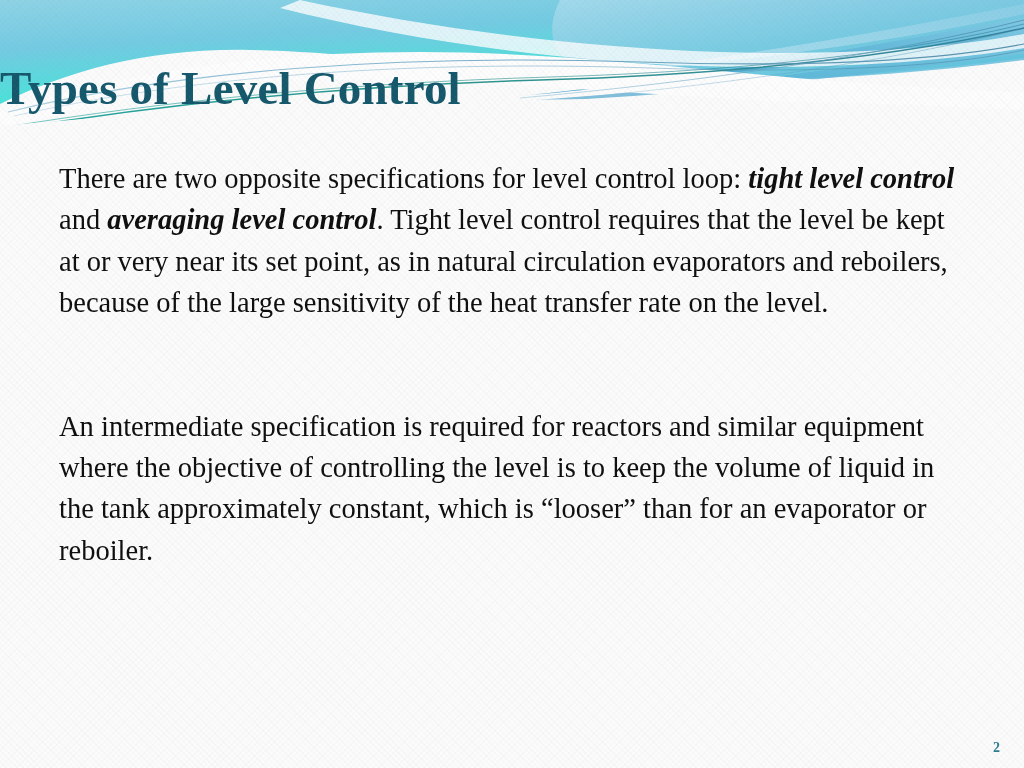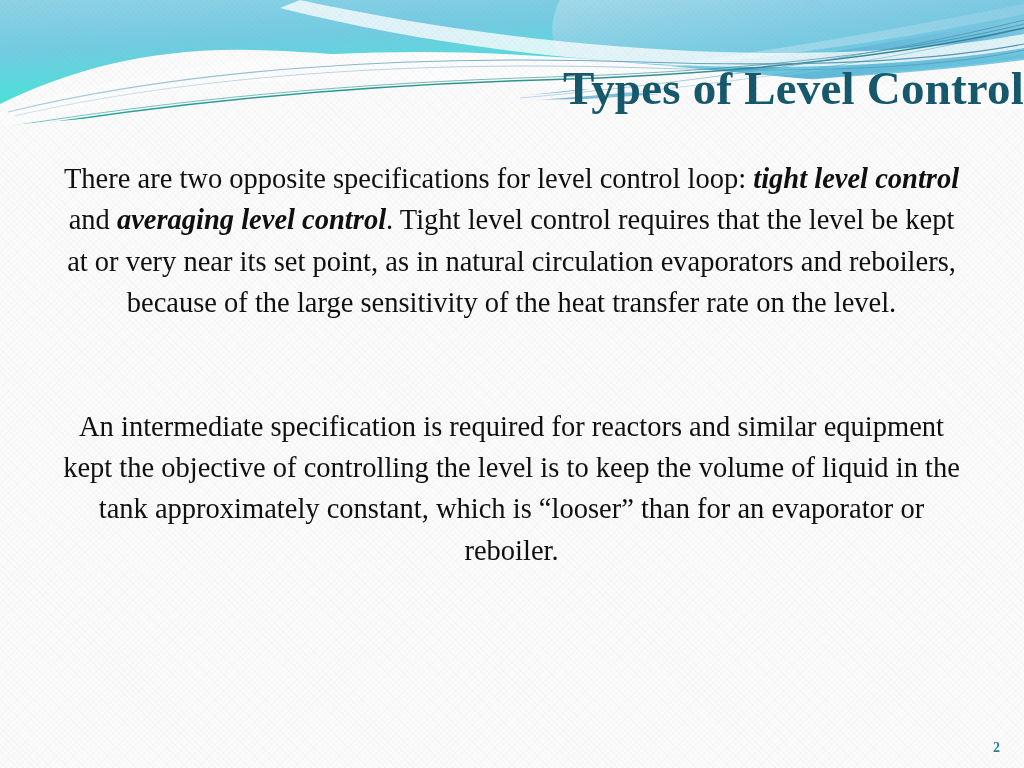--- a/index.html
+++ b/index.html
@@ -56,21 +56,21 @@
     width: 1024px;
     height: 132px;
   }
 
   
   .slide-title {
     position: absolute;
     left: 0;
     top: 64px;
     width: 1024px;
-    text-align: right;
+    text-align: left;
     z-index: 4;
     font-family: "Liberation Serif", "DejaVu Serif", serif;
     font-weight: bold;
     font-size: 47px;
     line-height: 1.05;
     color: #14576b;
     letter-spacing: 0.2px;
     white-space: nowrap;
   }
 
@@ -80,21 +80,21 @@
     left: 59px;
     top: 158px;
     width: 905px;
     z-index: 4;
     color: #0d0d0d;
     font-size: 28.5px;
     line-height: 41.4px;
   }
   .para {
     margin: 0;
-    text-align: center;
+    text-align: left;
     text-indent: 0;
   }
   .para-gap {
     height: 41px;
   }
   .em-bi {
     font-weight: bold;
     font-style: italic;
   }
 
@@ -199,20 +199,20 @@
       <path d="M0,126 C200,108 430,96 700,100 C850,102 950,106 1024,110 L1024,132 L0,132 Z" fill="#fbfbfb"></path>
     </svg>
   </div>
 
   <div class="slide-title">Types of Level Control</div>
 
   <div class="body-area">
     <p class="para"><span>There are two opposite specifications for level control loop: </span><span class="em-bi">tight level control</span><span> and </span><span class="em-bi">averaging level control</span><span>. Tight level control requires that the level be kept at or very near its set point, as in natural circulation evaporators and reboilers, because of the large sensitivity of the heat transfer rate on the level.</span></p>
     <div class="para-gap"></div>
     <div class="para-gap"></div>
-    <p class="para"><span>An intermediate specification is required for reactors and similar equipment kept the objective of controlling the level is to keep the volume of liquid in the tank approximately constant, which is “looser” than for an evaporator or reboiler.</span></p>
+    <p class="para"><span>An intermediate specification is required for reactors and similar equipment where the objective of controlling the level is to keep the volume of liquid in the tank approximately constant, which is “looser” than for an evaporator or reboiler.</span></p>
   </div>
 
   <div class="page-number">2</div>
 
   <div class="paper-texture"></div>
 
 </div>
 
 </body></html>

